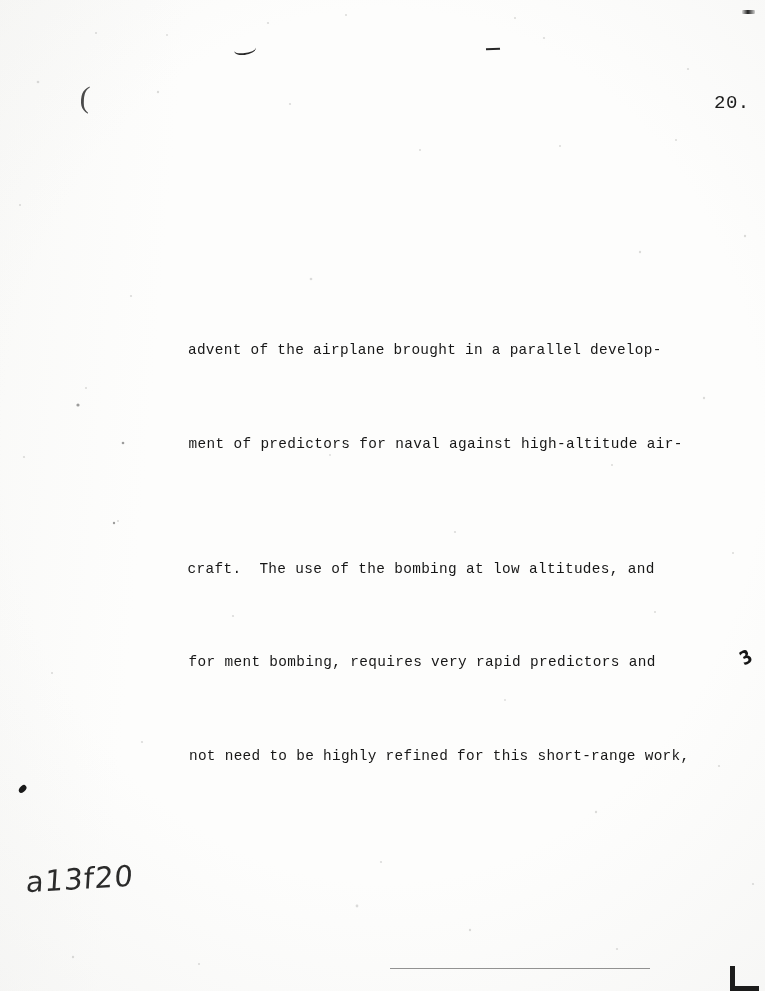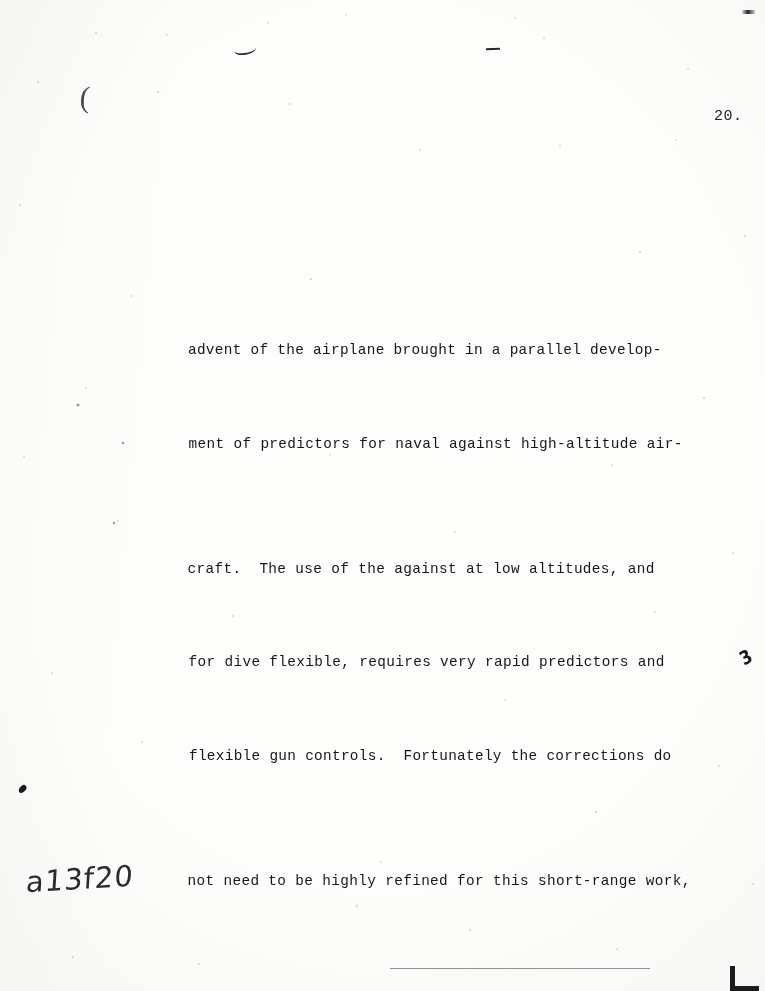--- a/index.html
+++ b/index.html
@@ -33,22 +33,22 @@
   .speckles {
     position: absolute;
     inset: 0;
     pointer-events: none;
     opacity: 0.55;
   }
 
   .page-number {
     position: absolute;
     left: 714px;
-    top: 108px;
-    font-size: 15px;
+    top: 92px;
+    font-size: 19px;
     letter-spacing: 0.5px;
     color: #1d1d1d;
     white-space: pre;
   }
 
   .body-text {
     position: absolute;
     left: 188px;
     top: 180px;
     width: 545px;
@@ -229,23 +229,22 @@
 
   <div class="mark mark-swoosh-1"></div>
   <div class="mark mark-dash-1"></div>
   <div class="mark mark-topright-smudge"></div>
 
   <div class="body-text">
 
     <div>
       <span class="ln">advent of the airplane brought in a parallel develop-</span>
       <span class="ln">ment of predictors for naval against high-altitude air-</span>
-      <span class="ln">craft.  The use of the against at low altitudes, and</span>
-      <span class="ln">for dive flexible, requires very rapid predictors and</span>
-      <span class="ln">flexible gun controls.  Fortunately the corrections do</span>
+      <span class="ln">craft.  The use of the bombing at low altitudes, and</span>
+      <span class="ln">for ment bombing, requires very rapid predictors and</span>
       <span class="ln">not need to be highly refined for this short-range work,</span>
       
       
       
       
     </div>
 
     
 
   </div>

